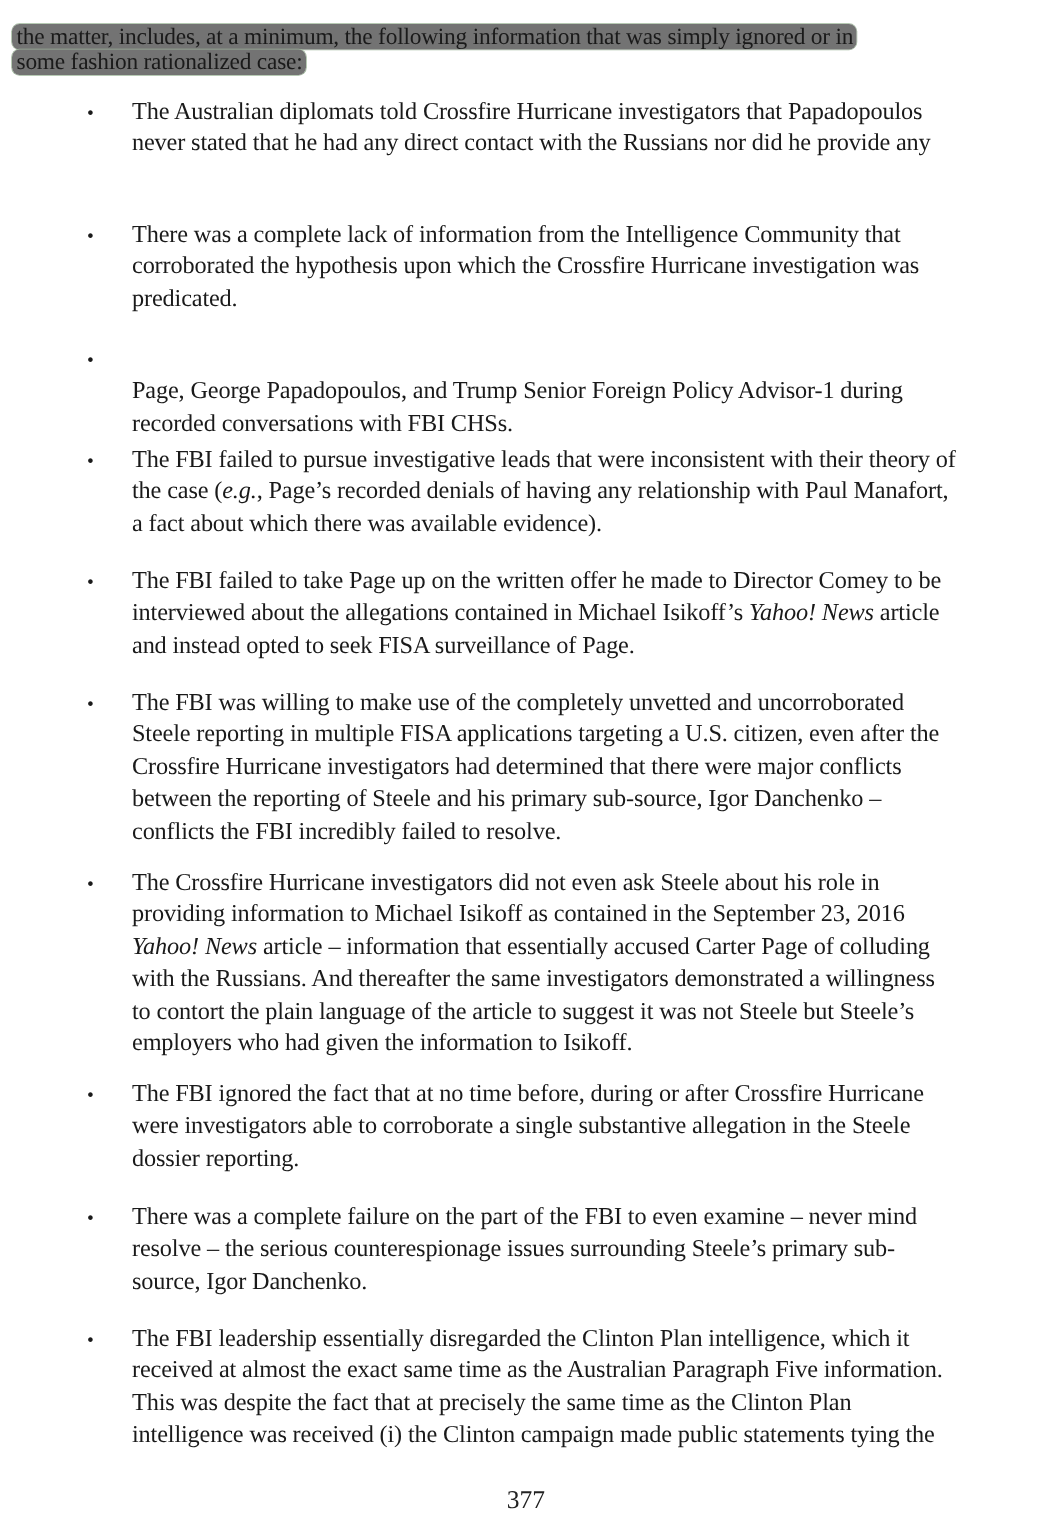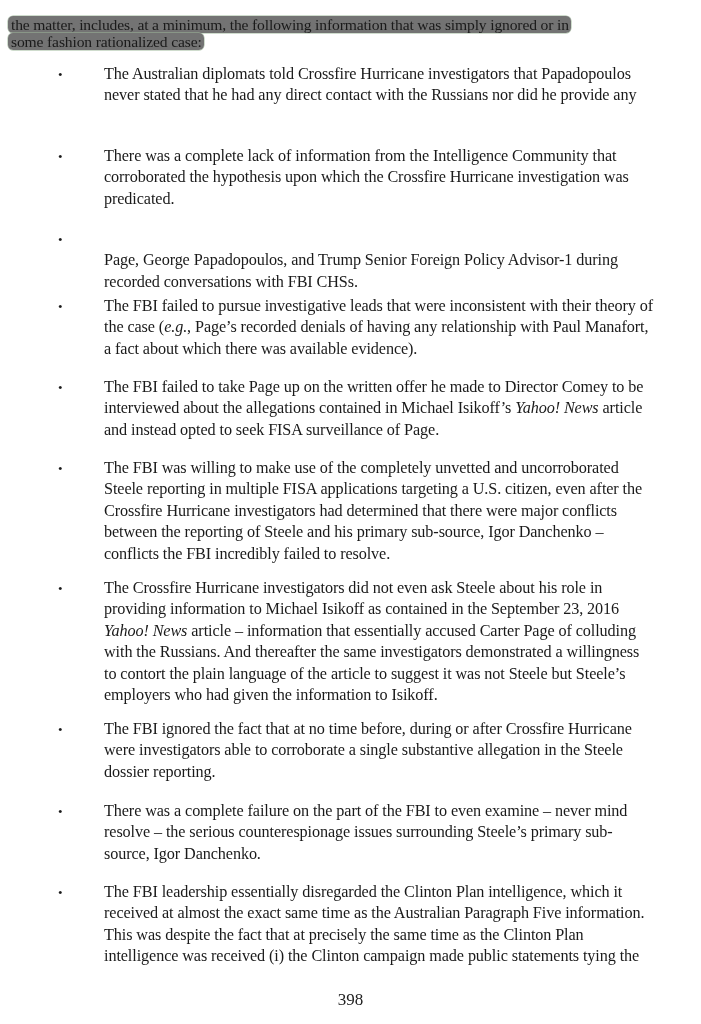--- a/index.html
+++ b/index.html
@@ -49,21 +49,21 @@
     }
     .bullet .dot {
       position: absolute;
       left: 0;
       top: 0;
       width: 10px;
       font-size: 13px;
       line-height: 21.4px;
     }
     .bullet .text {
-      margin-left: 46px;
+      margin-left: 30px;
       display: block;
     }
     .bullet i { }
     .page-number {
       position: absolute;
       left: 0;
       width: 701px;
       top: 990px;
       text-align: center;
       font-size: 17px;
@@ -116,14 +116,14 @@
       <div class="bullet" style="top: 801px;">
         <span class="dot">•</span>
         <span class="text"><span>There was a complete failure on the part of the FBI to even examine – never mind</span><br><span>resolve – the serious counterespionage issues surrounding Steele’s primary sub-</span><br><span>source, Igor Danchenko.</span><br></span>
       </div>
       <div class="bullet" style="top: 882px;">
         <span class="dot">•</span>
         <span class="text"><span>The FBI leadership essentially disregarded the Clinton Plan intelligence, which it</span><br><span>received at almost the exact same time as the Australian Paragraph Five information.</span><br><span>This was despite the fact that at precisely the same time as the Clinton Plan</span><br><span>intelligence was received (i) the Clinton campaign made public statements tying the</span><br></span>
       </div>
     </div>
 
-  <div class="page-number">398</div>
+  <div class="page-number">377</div>
 </div>
 
 </body></html>

